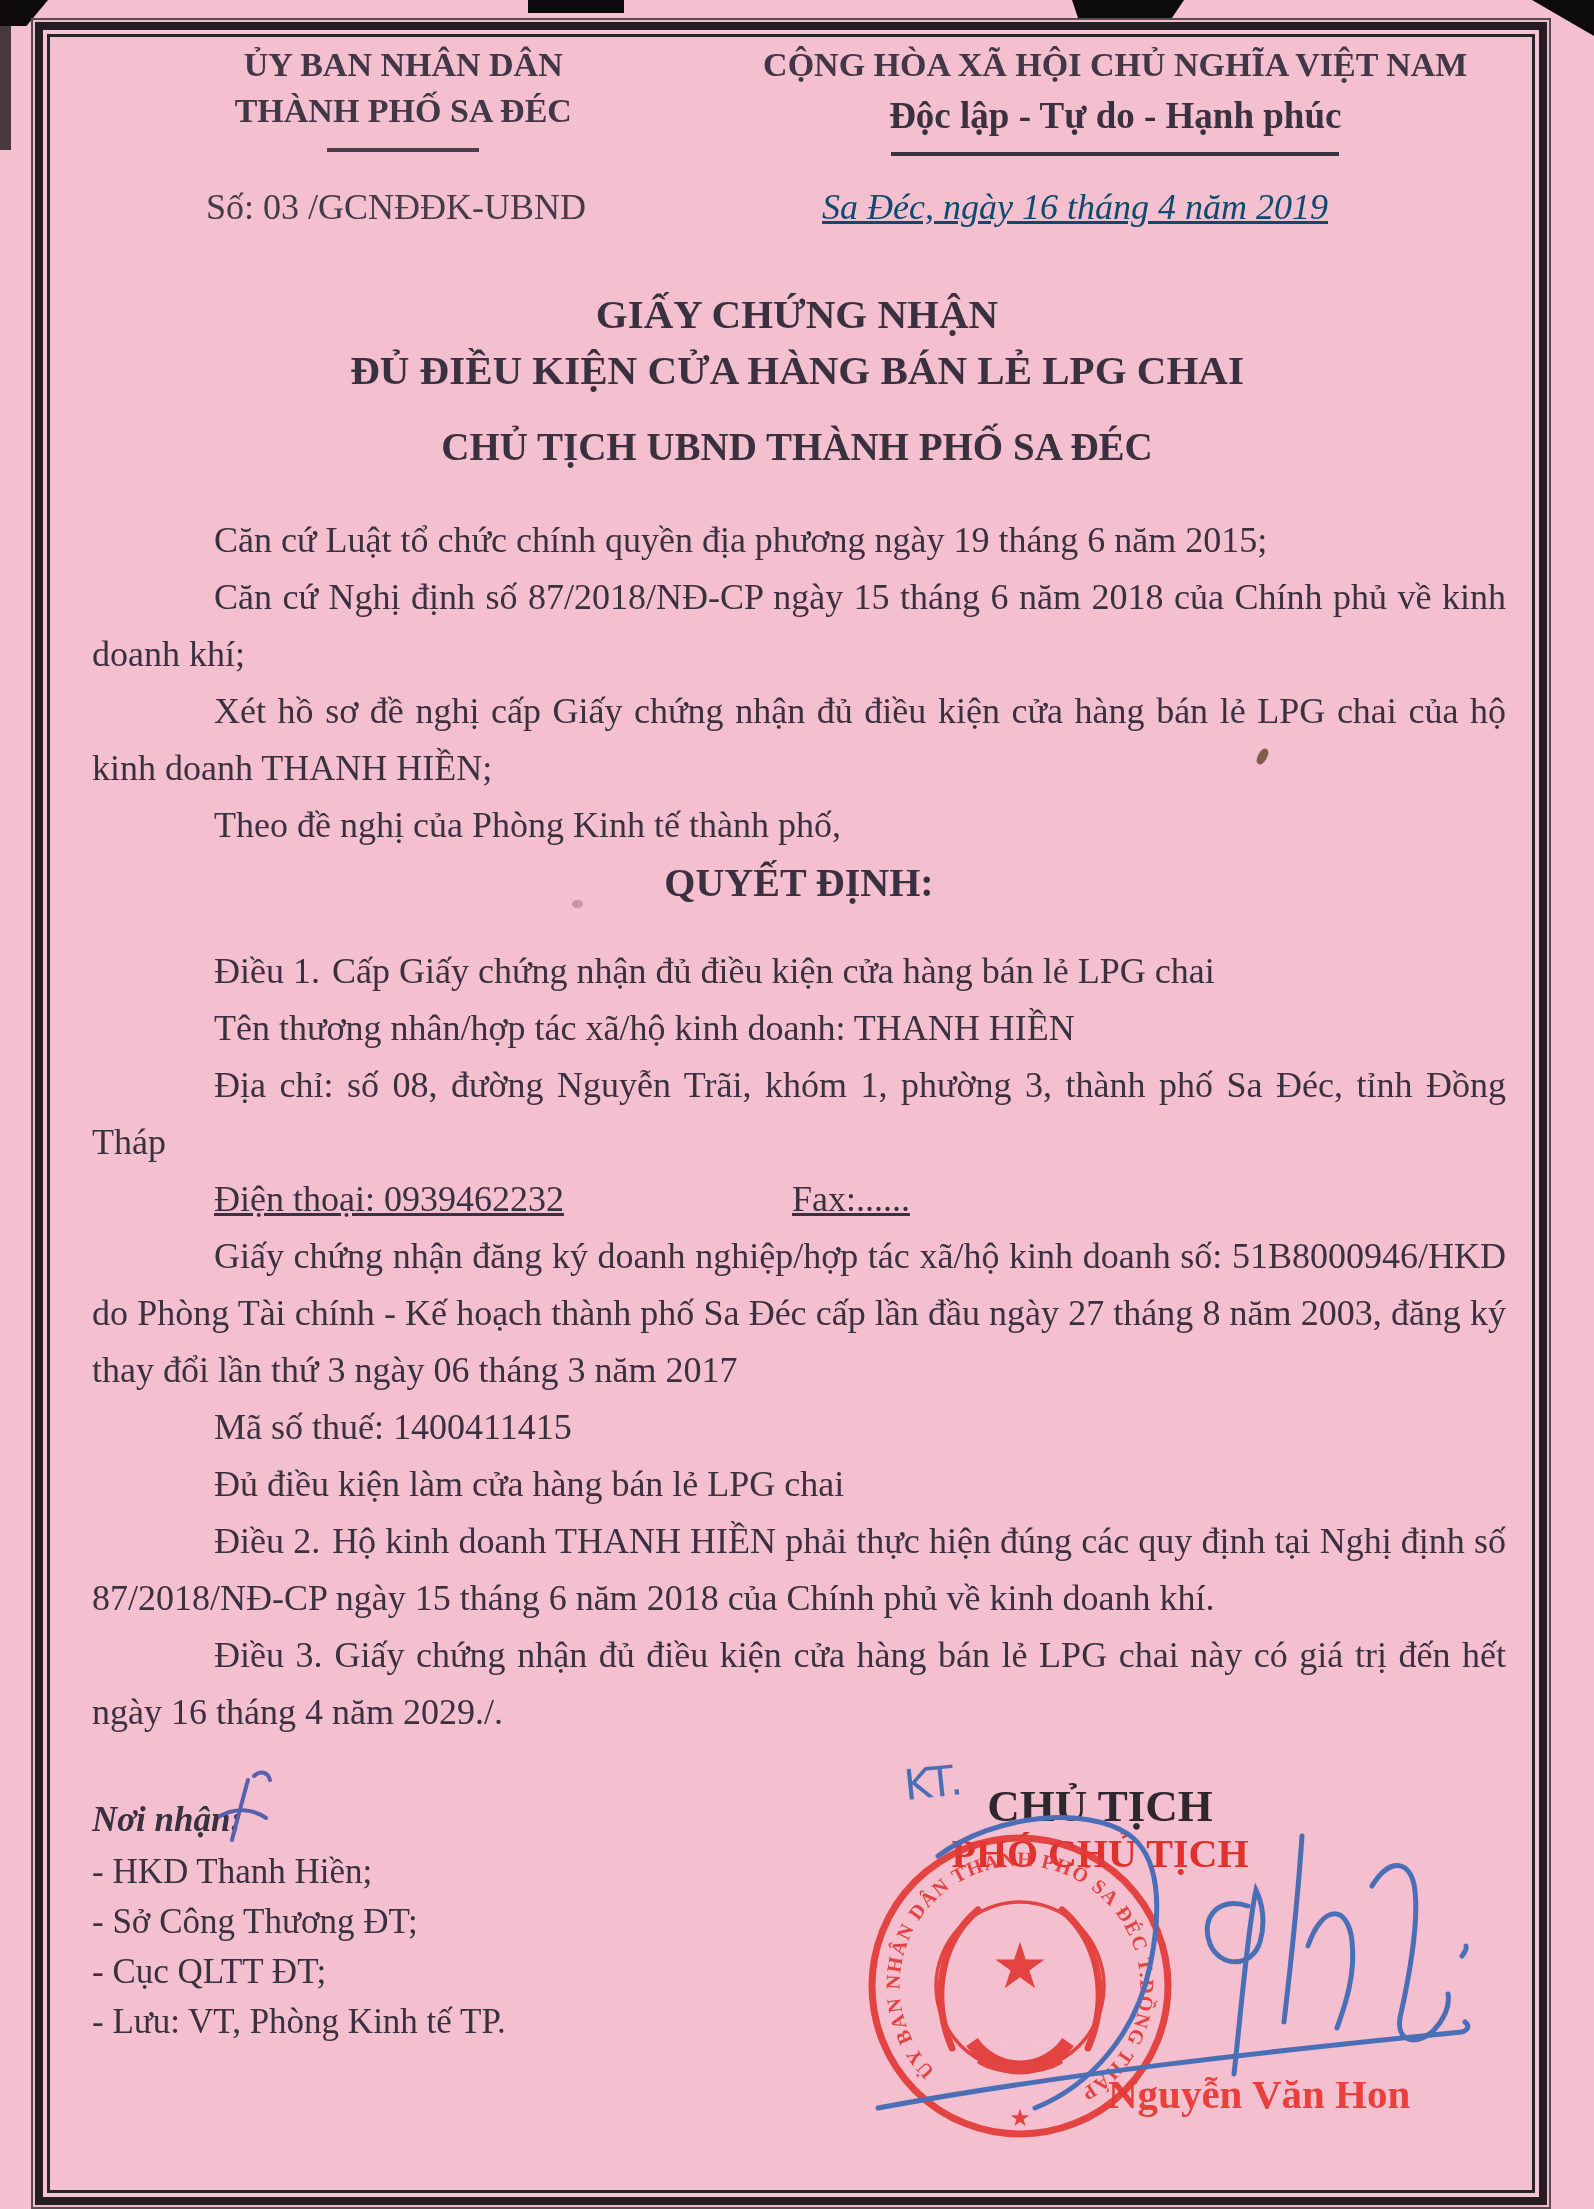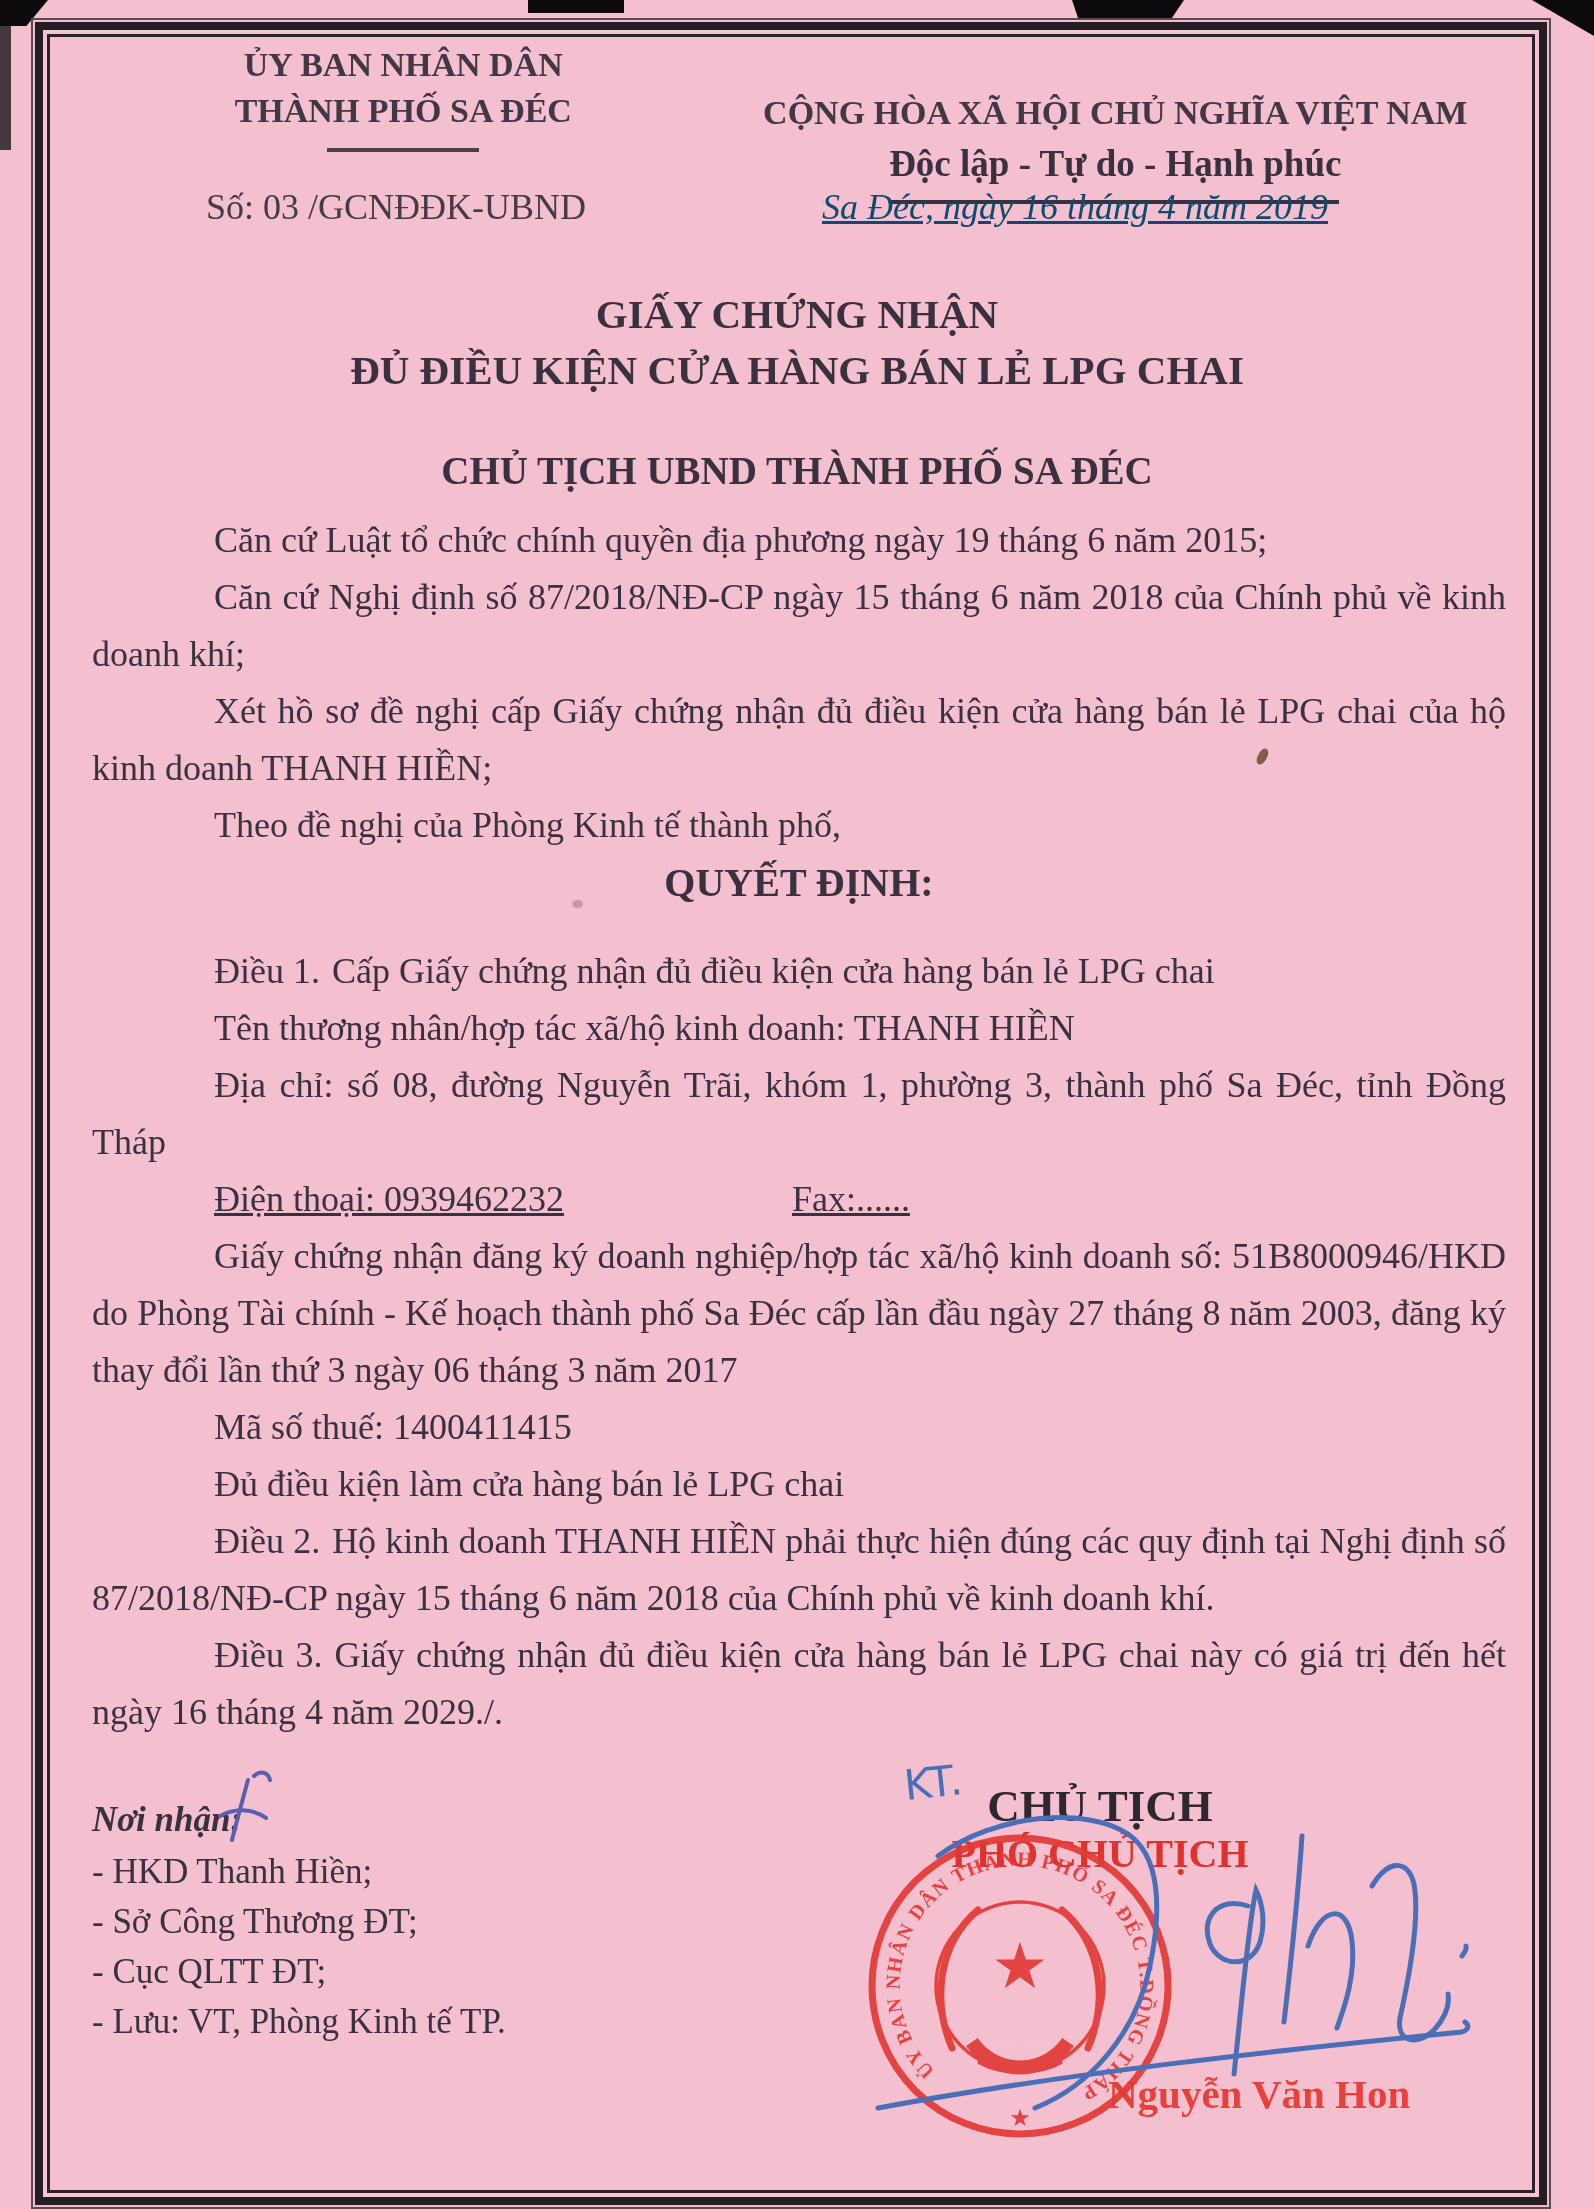--- a/index.html
+++ b/index.html
@@ -22,34 +22,34 @@
   .frame{
     position:absolute;left:35px;top:22px;right:47px;bottom:4px;
     border:8px solid #241d24;
     box-shadow:inset 0 0 0 4px #f6c3d3, inset 0 0 0 7px #2b232b, 0 0 0 2px #f0bccc, 0 0 0 4px #5a4a52;
   }
   .speck1{position:absolute;left:1258px;top:748px;width:9px;height:17px;background:#6b4a33;border-radius:45%;transform:rotate(28deg);opacity:.85;}
   .speck2{position:absolute;left:572px;top:900px;width:11px;height:8px;background:#b78fa0;border-radius:50%;opacity:.8;}
 
   .header-row{position:absolute;left:90px;top:42px;width:1424px;display:flex;}
   .h-left{width:44%;text-align:center;}
-  .h-right{width:56%;text-align:center;margin-top:48px;}
+  .h-right{width:56%;text-align:center;}
   .org-line{font-weight:bold;font-size:34px;line-height:46px;color:#413747;}
   .nat-line1{font-weight:bold;font-size:34px;line-height:46px;color:#413747;}
   .nat-line2{font-weight:bold;font-size:37px;line-height:48px;margin-top:4px;color:#3a3140;}
   .rule-left{width:152px;border-bottom:4px solid #4a3f4b;margin:14px auto 0;}
   .rule-right{width:448px;border-bottom:4px solid #3a3140;margin:12px auto 0;}
 
   .ref-row{position:absolute;left:90px;top:186px;width:1424px;display:flex;justify-content:space-between;font-size:36px;}
   .doc-no{padding-left:116px;color:#453b48;}
   .place-date{font-style:italic;padding-right:186px;color:#0c4a6e;text-decoration:underline;}
 
   .title-block{position:absolute;left:0;top:286px;width:100%;text-align:center;}
   .title-line{font-weight:bold;font-size:41px;line-height:56px;color:#3a3140;}
-  .authority{position:absolute;left:0;top:448px;width:100%;text-align:center;font-weight:bold;font-size:39px;color:#3a3140;}
+  .authority{position:absolute;left:0;top:424px;width:100%;text-align:center;font-weight:bold;font-size:39px;color:#3a3140;}
 
   .body{position:absolute;left:92px;top:512px;width:1414px;font-size:36px;line-height:57px;text-align:justify;}
   .body p{margin:0;text-indent:122px;}
   .qd{margin-top:0;text-align:center;text-indent:0 !important;font-weight:bold;font-size:40px;}
   .d1{margin-top:32px !important;}
   .lbl{font-weight:normal;margin-right:12px;}
   .phone-row{text-indent:0 !important;padding-left:122px;text-decoration:underline;}
   .fax{margin-left:228px;}
 
   .recipients{position:absolute;left:92px;top:1795px;font-size:35px;line-height:50px;}

